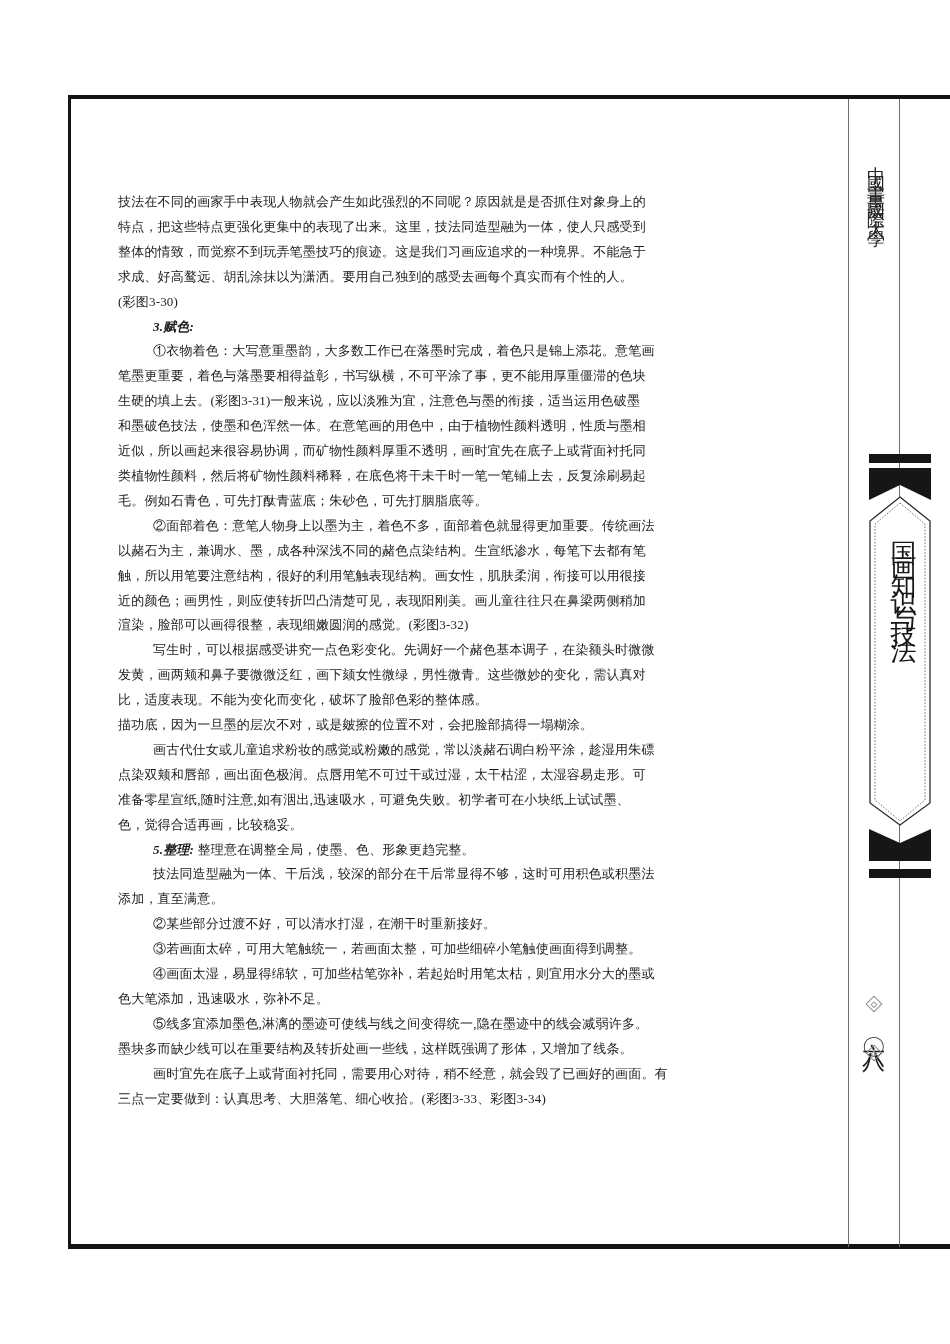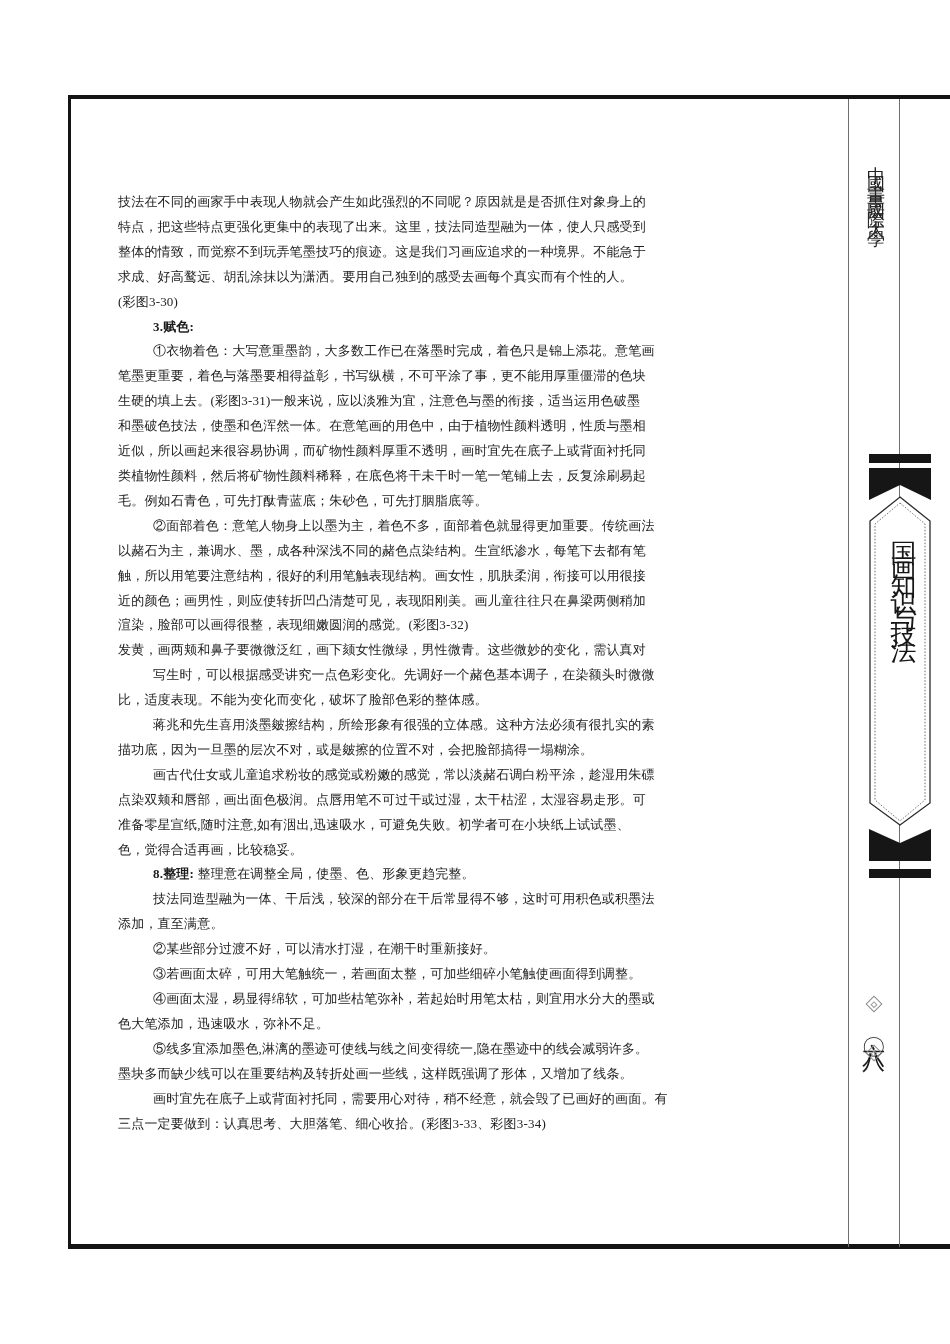--- a/index.html
+++ b/index.html
@@ -19,21 +19,21 @@
   .vrule.r1{left:848px;}
   .vrule.r2{left:899px;}
 
   
   .body-text{
     position:absolute;left:118px;top:190px;width:695px;
     font-size:13px;line-height:24.9px;letter-spacing:0.2px;
   }
   .text-line{white-space:nowrap;}
   .text-line.indent{padding-left:35px;}
-  .text-line .bold{font-weight:bold;}
+  .text-line .bold{font-weight:bold;font-style:italic;}
 
   
   .university{
     position:absolute;left:864px;top:152px;
     writing-mode:vertical-rl;text-orientation:upright;
     font-size:18px;letter-spacing:9px;color:#222;
   }
 
   
   .ornament{position:absolute;left:869px;top:454px;width:62px;height:424px;}
@@ -78,30 +78,29 @@
     <div class="text-line"><span>生硬的填上去。(彩图3-31)一般来说，应以淡雅为宜，注意色与墨的衔接，适当运用色破墨</span></div>
     <div class="text-line"><span>和墨破色技法，使墨和色浑然一体。在意笔画的用色中，由于植物性颜料透明，性质与墨相</span></div>
     <div class="text-line"><span>近似，所以画起来很容易协调，而矿物性颜料厚重不透明，画时宜先在底子上或背面衬托同</span></div>
     <div class="text-line"><span>类植物性颜料，然后将矿物性颜料稀释，在底色将干未干时一笔一笔铺上去，反复涂刷易起</span></div>
     <div class="text-line"><span>毛。例如石青色，可先打酞青蓝底；朱砂色，可先打胭脂底等。</span></div>
     <div class="text-line indent"><span>②面部着色：意笔人物身上以墨为主，着色不多，面部着色就显得更加重要。传统画法</span></div>
     <div class="text-line"><span>以赭石为主，兼调水、墨，成各种深浅不同的赭色点染结构。生宣纸渗水，每笔下去都有笔</span></div>
     <div class="text-line"><span>触，所以用笔要注意结构，很好的利用笔触表现结构。画女性，肌肤柔润，衔接可以用很接</span></div>
     <div class="text-line"><span>近的颜色；画男性，则应使转折凹凸清楚可见，表现阳刚美。画儿童往往只在鼻梁两侧稍加</span></div>
     <div class="text-line"><span>渲染，脸部可以画得很整，表现细嫩圆润的感觉。(彩图3-32)</span></div>
+    <div class="text-line indent"><span>写生时，可以根据感受讲究一点色彩变化。先调好一个赭色基本调子，在染额头时微微</span></div>
     <div class="text-line"><span>发黄，画两颊和鼻子要微微泛红，画下颏女性微绿，男性微青。这些微妙的变化，需认真对</span></div>
-    <div class="text-line indent"><span>写生时，可以根据感受讲究一点色彩变化。先调好一个赭色基本调子，在染额头时微微</span></div>
     <div class="text-line"><span>比，适度表现。不能为变化而变化，破坏了脸部色彩的整体感。</span></div>
-    <div class="text-line indent"><span>蒋兆和先生喜用淡墨皴擦结构，所绘形象有很强的立体感。这种方法必须有很扎实的素</span></div>
     <div class="text-line"><span>描功底，因为一旦墨的层次不对，或是皴擦的位置不对，会把脸部搞得一塌糊涂。</span></div>
     <div class="text-line indent"><span>画古代仕女或儿童追求粉妆的感觉或粉嫩的感觉，常以淡赭石调白粉平涂，趁湿用朱磦</span></div>
     <div class="text-line"><span>点染双颊和唇部，画出面色极润。点唇用笔不可过干或过湿，太干枯涩，太湿容易走形。可</span></div>
     <div class="text-line"><span>准备零星宣纸,随时注意,如有洇出,迅速吸水，可避免失败。初学者可在小块纸上试试墨、</span></div>
     <div class="text-line"><span>色，觉得合适再画，比较稳妥。</span></div>
-    <div class="text-line indent"><span class="bold">8.整理:</span><span> 整理意在调整全局，使墨、色、形象更趋完整。</span></div>
+    <div class="text-line indent"><span class="bold">5.整理:</span><span> 整理意在调整全局，使墨、色、形象更趋完整。</span></div>
     <div class="text-line indent"><span>技法同造型融为一体、干后浅，较深的部分在干后常显得不够，这时可用积色或积墨法</span></div>
     <div class="text-line"><span>添加，直至满意。</span></div>
     <div class="text-line indent"><span>②某些部分过渡不好，可以清水打湿，在潮干时重新接好。</span></div>
     <div class="text-line indent"><span>③若画面太碎，可用大笔触统一，若画面太整，可加些细碎小笔触使画面得到调整。</span></div>
     <div class="text-line indent"><span>④画面太湿，易显得绵软，可加些枯笔弥补，若起始时用笔太枯，则宜用水分大的墨或</span></div>
     <div class="text-line"><span>色大笔添加，迅速吸水，弥补不足。</span></div>
     <div class="text-line indent"><span>⑤线多宜添加墨色,淋漓的墨迹可使线与线之间变得统一,隐在墨迹中的线会减弱许多。</span></div>
     <div class="text-line"><span>墨块多而缺少线可以在重要结构及转折处画一些线，这样既强调了形体，又增加了线条。</span></div>
     <div class="text-line indent"><span>画时宜先在底子上或背面衬托同，需要用心对待，稍不经意，就会毁了已画好的画面。有</span></div>
     <div class="text-line"><span>三点一定要做到：认真思考、大胆落笔、细心收拾。(彩图3-33、彩图3-34)</span></div>

